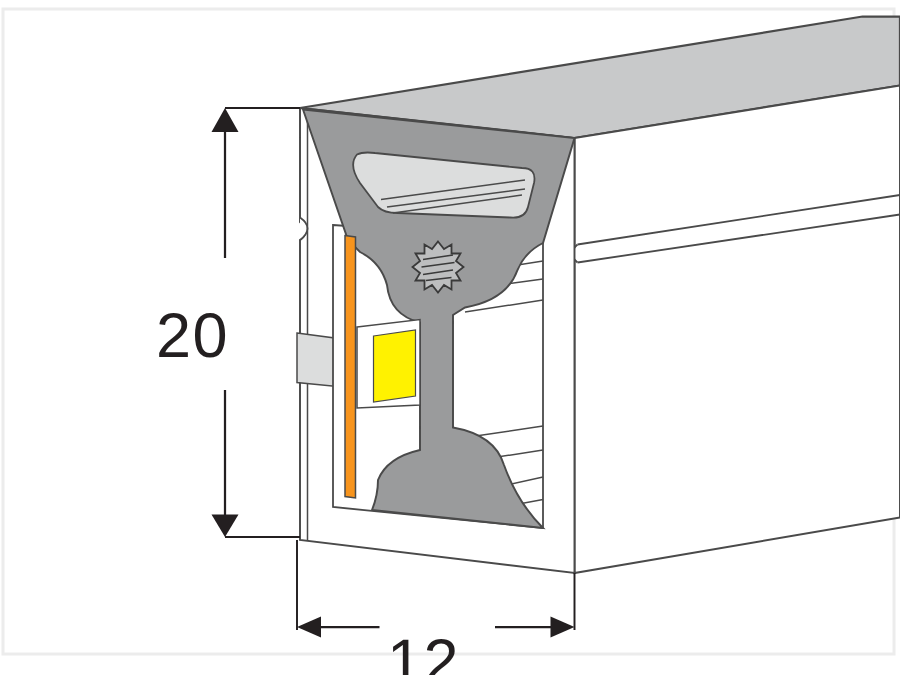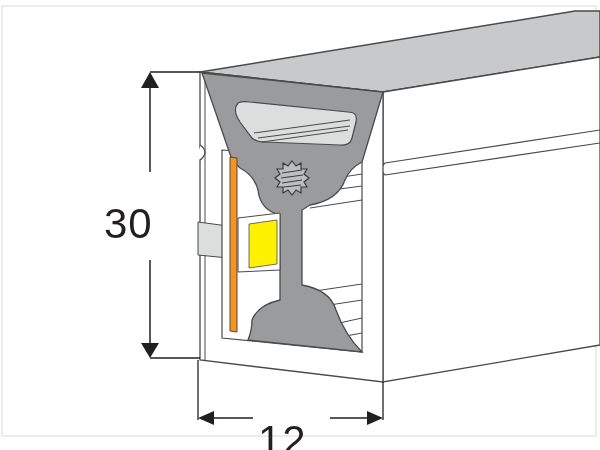--- a/index.html
+++ b/index.html
@@ -76,14 +76,14 @@
   <g>
     <line x1="198" y1="360" x2="198" y2="420" stroke="#231f20" stroke-width="1.3"></line>
     <line x1="383" y1="382" x2="383" y2="420" stroke="#231f20" stroke-width="1.3"></line>
     <line x1="212" y1="418" x2="253" y2="418" stroke="#231f20" stroke-width="1.5"></line>
     <line x1="330" y1="418" x2="370" y2="418" stroke="#231f20" stroke-width="1.5"></line>
     <polygon points="198,418 214,411 214,425" fill="#231f20"></polygon>
     <polygon points="383,418 367,411 367,425" fill="#231f20"></polygon>
   </g>
 </svg>
 
-<div class="dim-label dim-height">30</div>
+<div class="dim-label dim-height">20</div>
 <div class="dim-label dim-width">12</div>
 
 </body></html>

